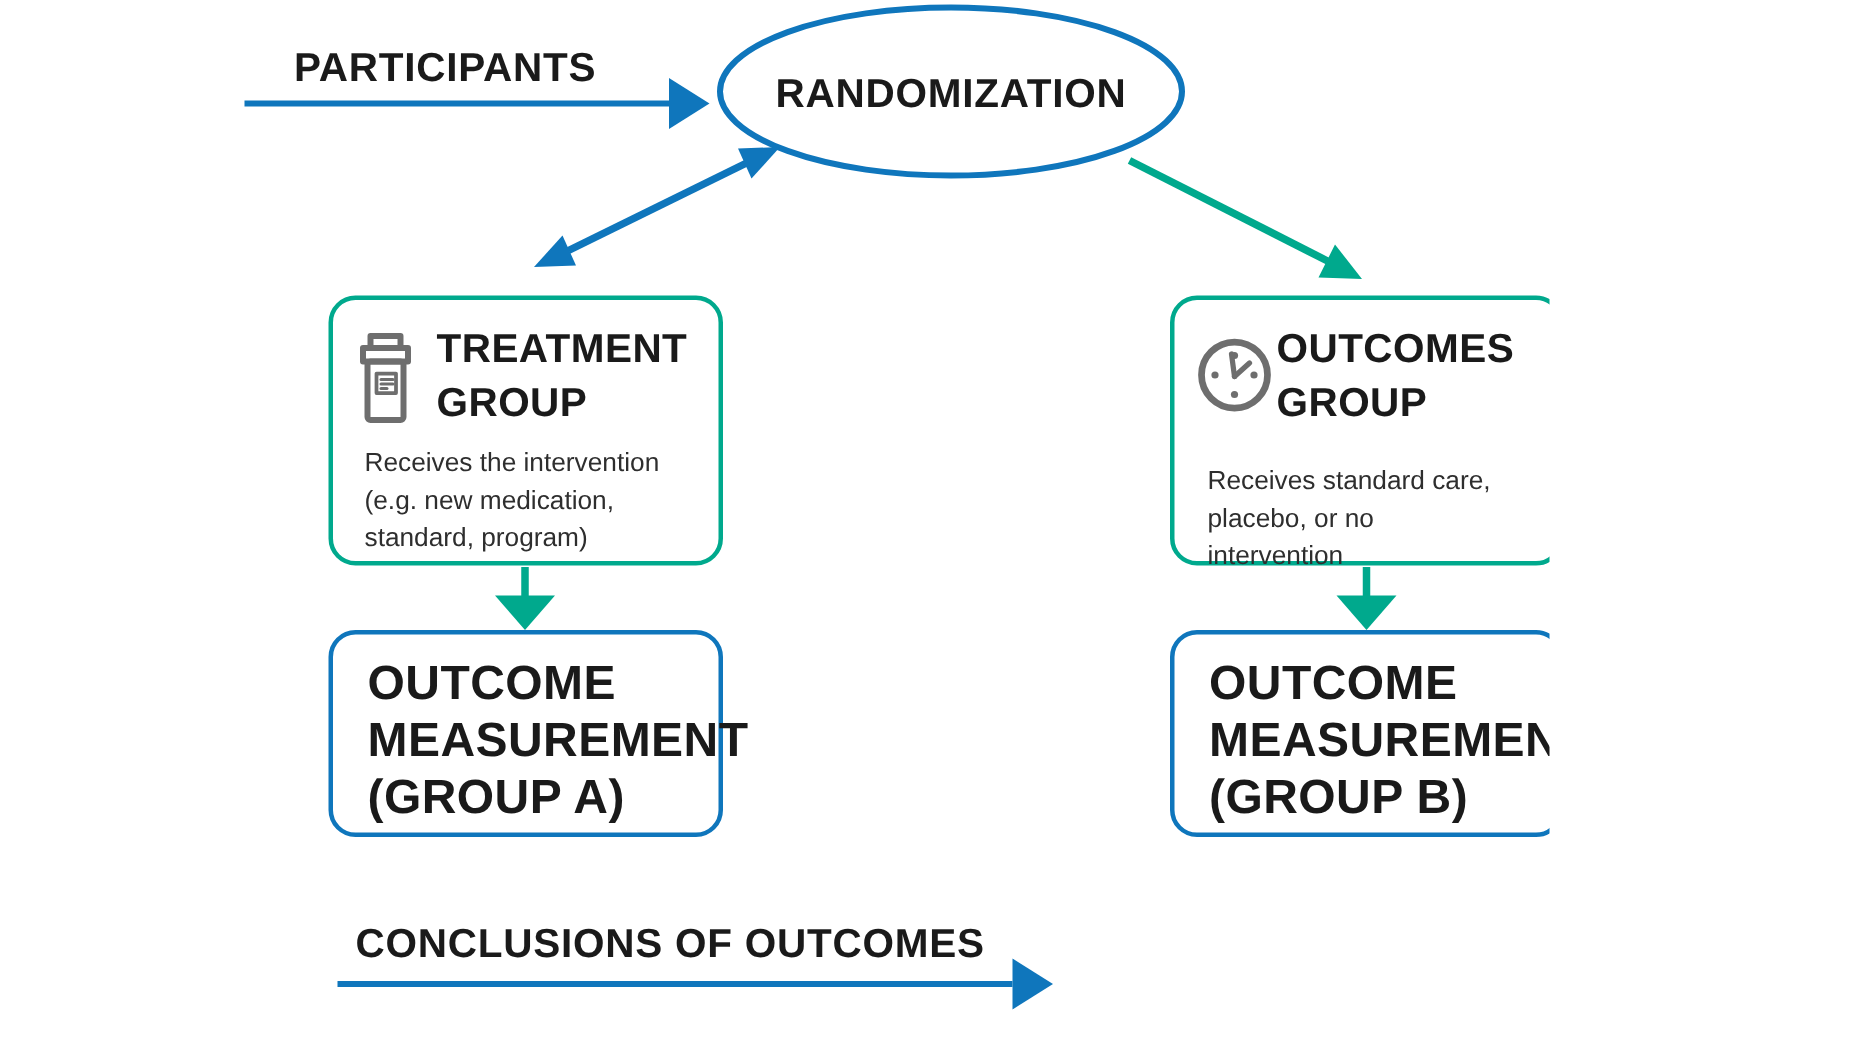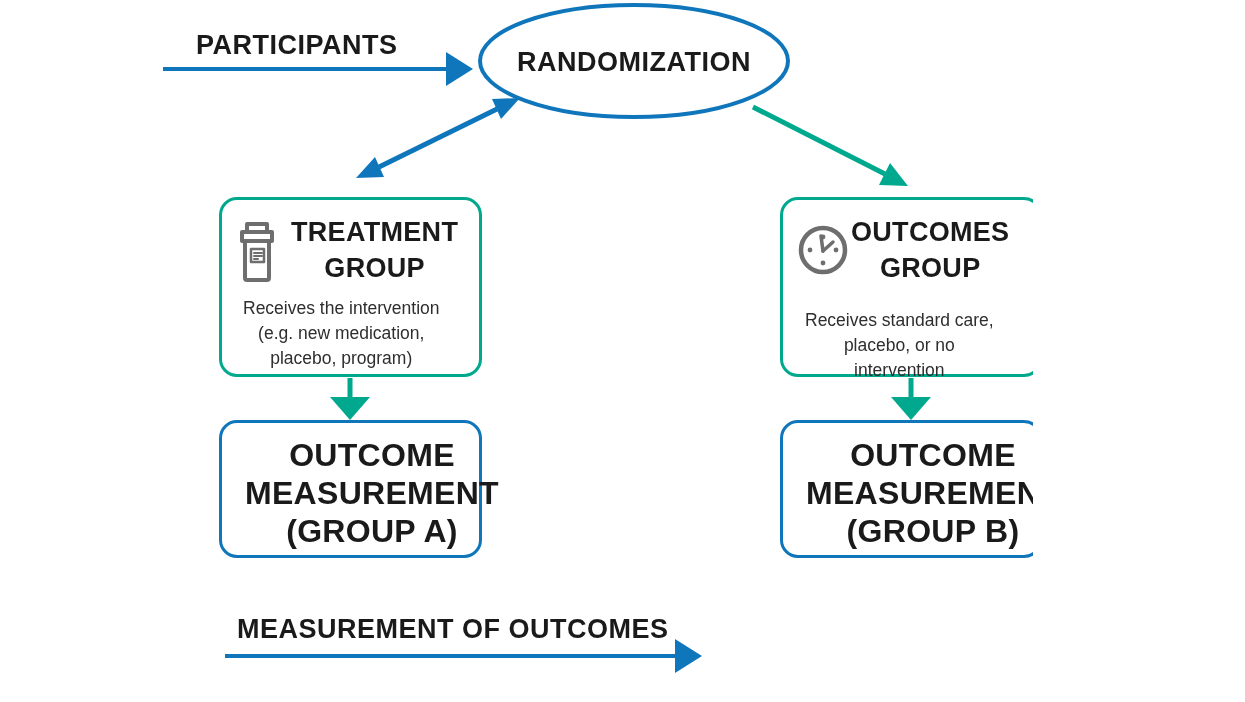--- a/index.html
+++ b/index.html
@@ -46,21 +46,20 @@
     font-size: 27px;
     letter-spacing: 0.5px;
     line-height: 32px;
     color: var(--text);
   }
   .box {
     position: absolute;
     box-sizing: border-box;
     border-radius: 18px;
     background: #ffffff;
-    text-align: center;
   }
   .box.teal-border { border: 3px solid var(--teal); }
   .box.blue-border { border: 3px solid var(--blue); }
 
   .g-icon { position: absolute; }
   .g-title {
     position: absolute;
     font-weight: bold;
     font-size: 27px;
     line-height: 36px;
@@ -145,21 +144,21 @@
       <rect class="icon-stroke" x="10" y="20" width="24" height="39" rx="2" stroke-width="4"></rect>
       <rect class="icon-stroke" x="16" y="28" width="13" height="13" stroke-width="2.5"></rect>
       <line class="icon-stroke" x1="19" y1="32" x2="27" y2="32" stroke-width="2"></line>
       <line class="icon-stroke" x1="19" y1="35" x2="27" y2="35" stroke-width="2"></line>
       <line class="icon-stroke" x1="19" y1="38" x2="23" y2="38" stroke-width="2"></line>
     </svg>
     <div class="g-title" style="left:69px; top:14px;">TREATMENT
 GROUP</div>
     <div class="g-desc" style="left:21px; top:96px;">Receives the intervention
 (e.g. new medication,
-placebo, program)</div>
+standard, program)</div>
   </div>
 
   <div class="box teal-border" style="left:780px; top:197px; width:262px; height:180px;">
     <svg class="g-icon" style="left:14px; top:24px;" width="52" height="52" viewBox="0 0 52 52">
       <circle class="icon-stroke" cx="26" cy="26" r="22" stroke-width="4.5"></circle>
       <circle class="icon-fill" cx="26" cy="13" r="2.4"></circle>
       <circle class="icon-fill" cx="39" cy="26" r="2.4"></circle>
       <circle class="icon-fill" cx="26" cy="39" r="2.4"></circle>
       <circle class="icon-fill" cx="13" cy="26" r="2.4"></circle>
       <line class="icon-stroke" x1="26" y1="27" x2="24" y2="12" stroke-width="3.5"></line>
@@ -177,16 +176,16 @@
 MEASUREMENT
 (GROUP A)</div>
   </div>
 
   <div class="box blue-border" style="left:780px; top:420px; width:262px; height:138px;">
     <div class="o-title">OUTCOME
 MEASUREMENT
 (GROUP B)</div>
   </div>
 
-  <div class="flow-label" style="left:237px; top:613px;">MEASUREMENT OF OUTCOMES</div>
+  <div class="flow-label" style="left:237px; top:613px;">CONCLUSIONS OF OUTCOMES</div>
 
 
 </div>
 
 </body></html>

